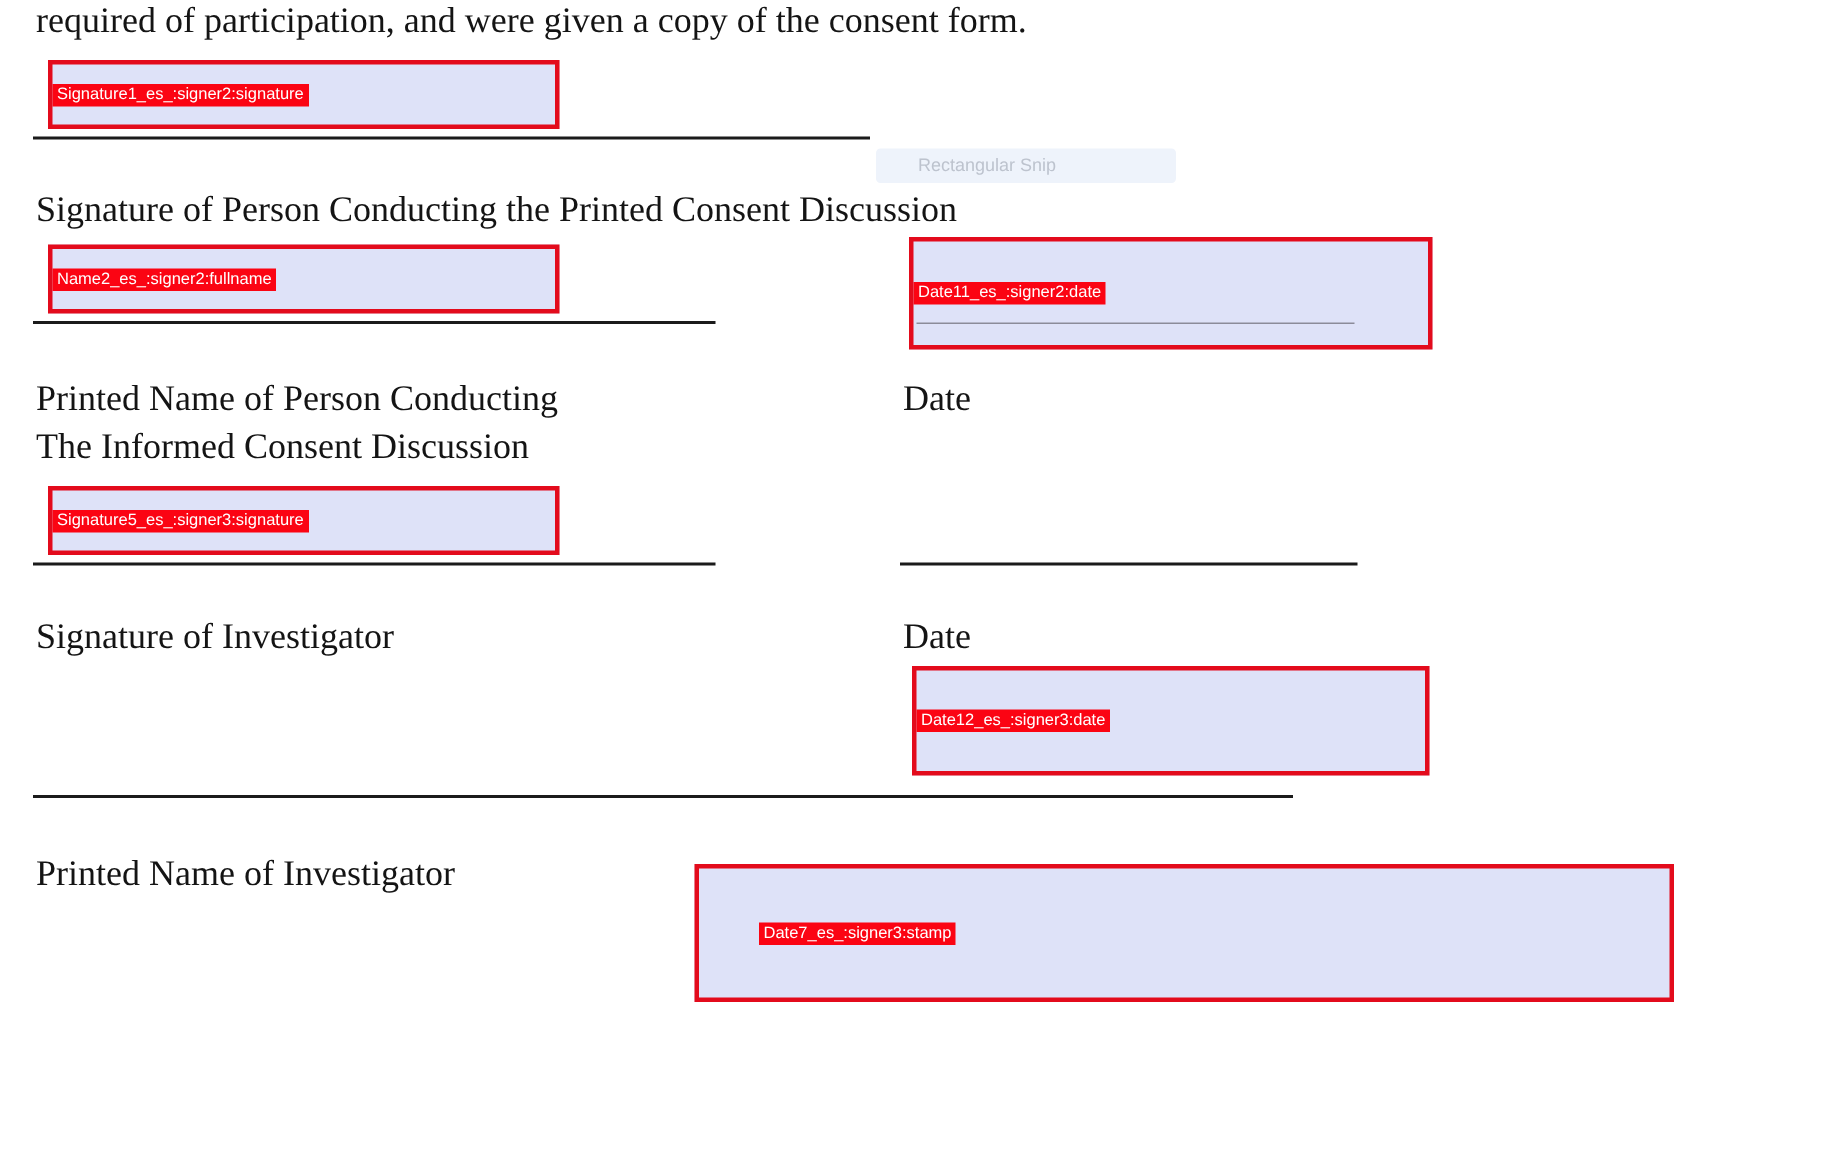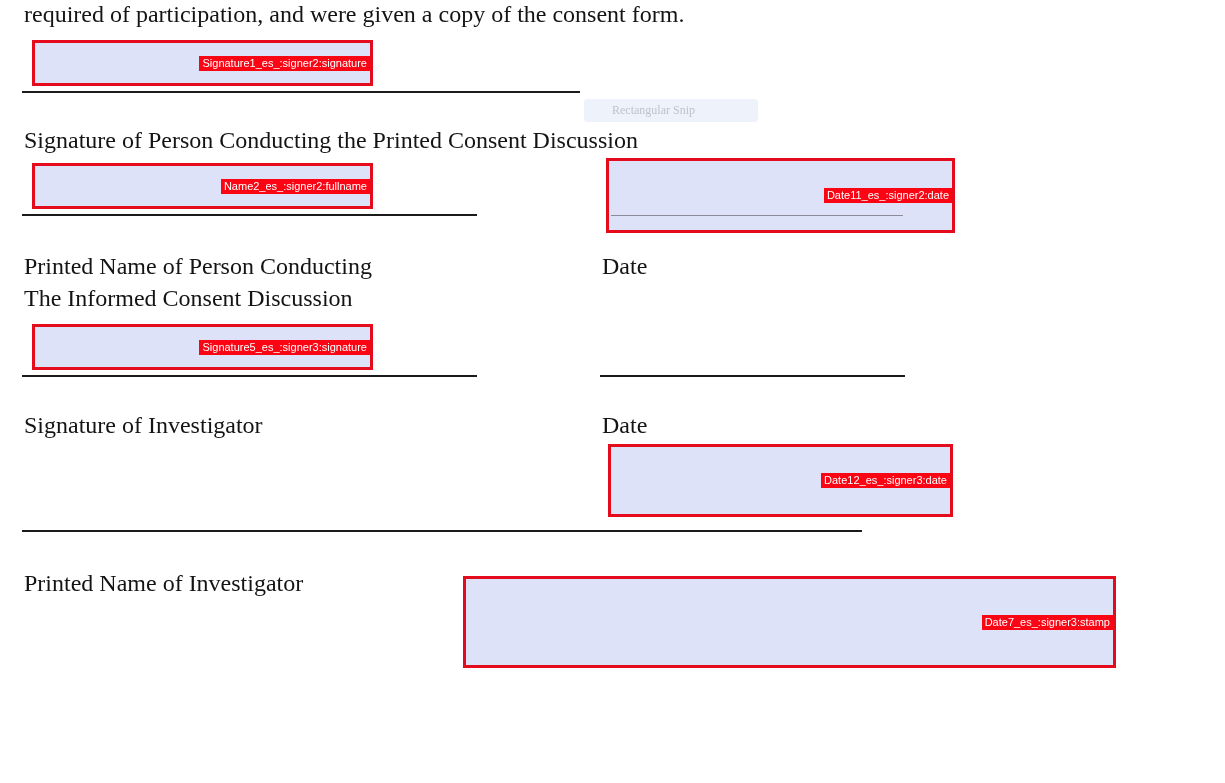--- a/index.html
+++ b/index.html
@@ -18,21 +18,21 @@
     white-space:nowrap;
     line-height:26px;
   }
   .field{
     position:absolute;
     background:#dee2f8;
     border:3px solid #e30b1c;
     box-sizing:border-box;
     display:flex;
     align-items:center;
-    justify-content:flex-end;
+    justify-content:flex-start;
     z-index:3;
   }
   .tag{
     background:#fb0413;
     color:#ffffff;
     font-family:"Liberation Sans",sans-serif;
     font-size:11px;
     line-height:13px;
     padding:1px 3px;
     white-space:nowrap;
@@ -58,25 +58,25 @@
   .h-n{left:calc(50% - 4px);top:-3px}
   .h-ne{right:-3px;top:-3px}
   .h-w{left:-3px;top:calc(50% - 4px)}
   .h-e{right:-3px;top:calc(50% - 4px)}
   .h-sw{left:-3px;bottom:-3px}
   .h-s{left:calc(50% - 4px);bottom:-3px}
   .h-se{right:-3px;bottom:-3px}
   .tooltip{
     position:absolute;
     left:584px;top:99px;
-    width:174px;height:23px;
+    width:200px;height:23px;
     background:#eef3fb;
     border-radius:3px;
     color:#bdc3ce;
-    font-family:Liberation Serif, serif;
+    font-family:Liberation Sans, sans-serif;
     font-size:12px;
     line-height:23px;
     padding-left:28px;
     box-sizing:border-box;
     white-space:nowrap;
     z-index:2;
   }
 </style>
 </head>
 <body>

